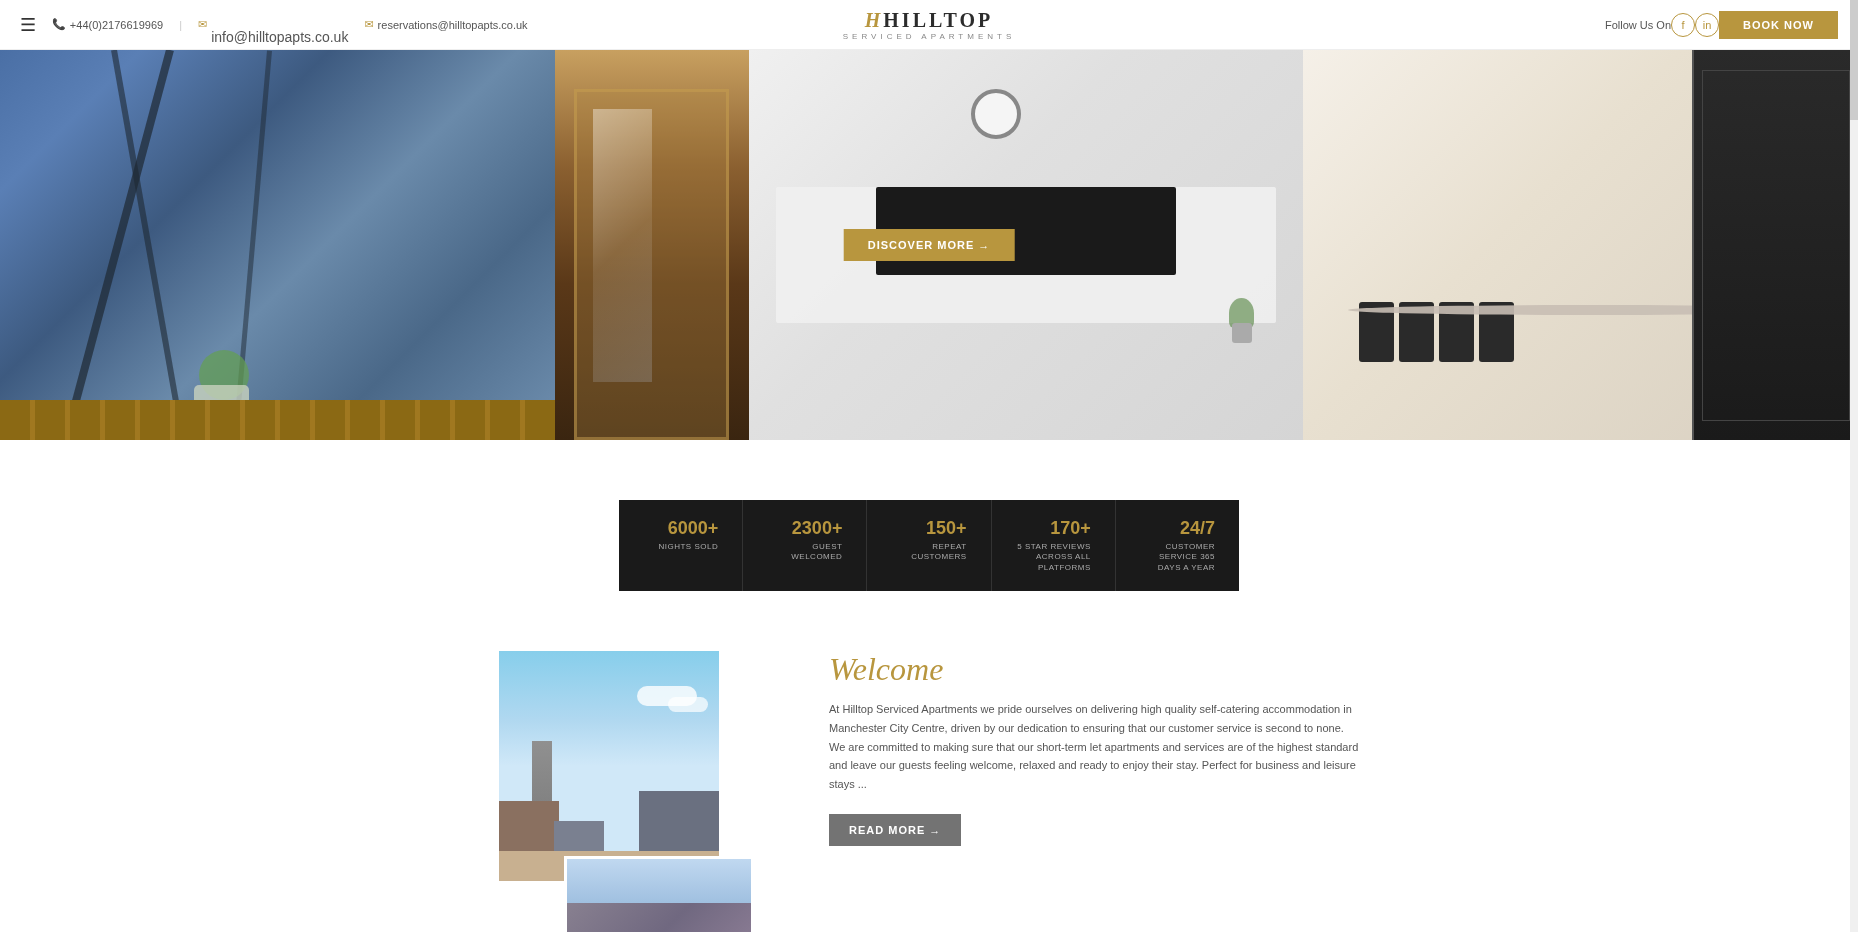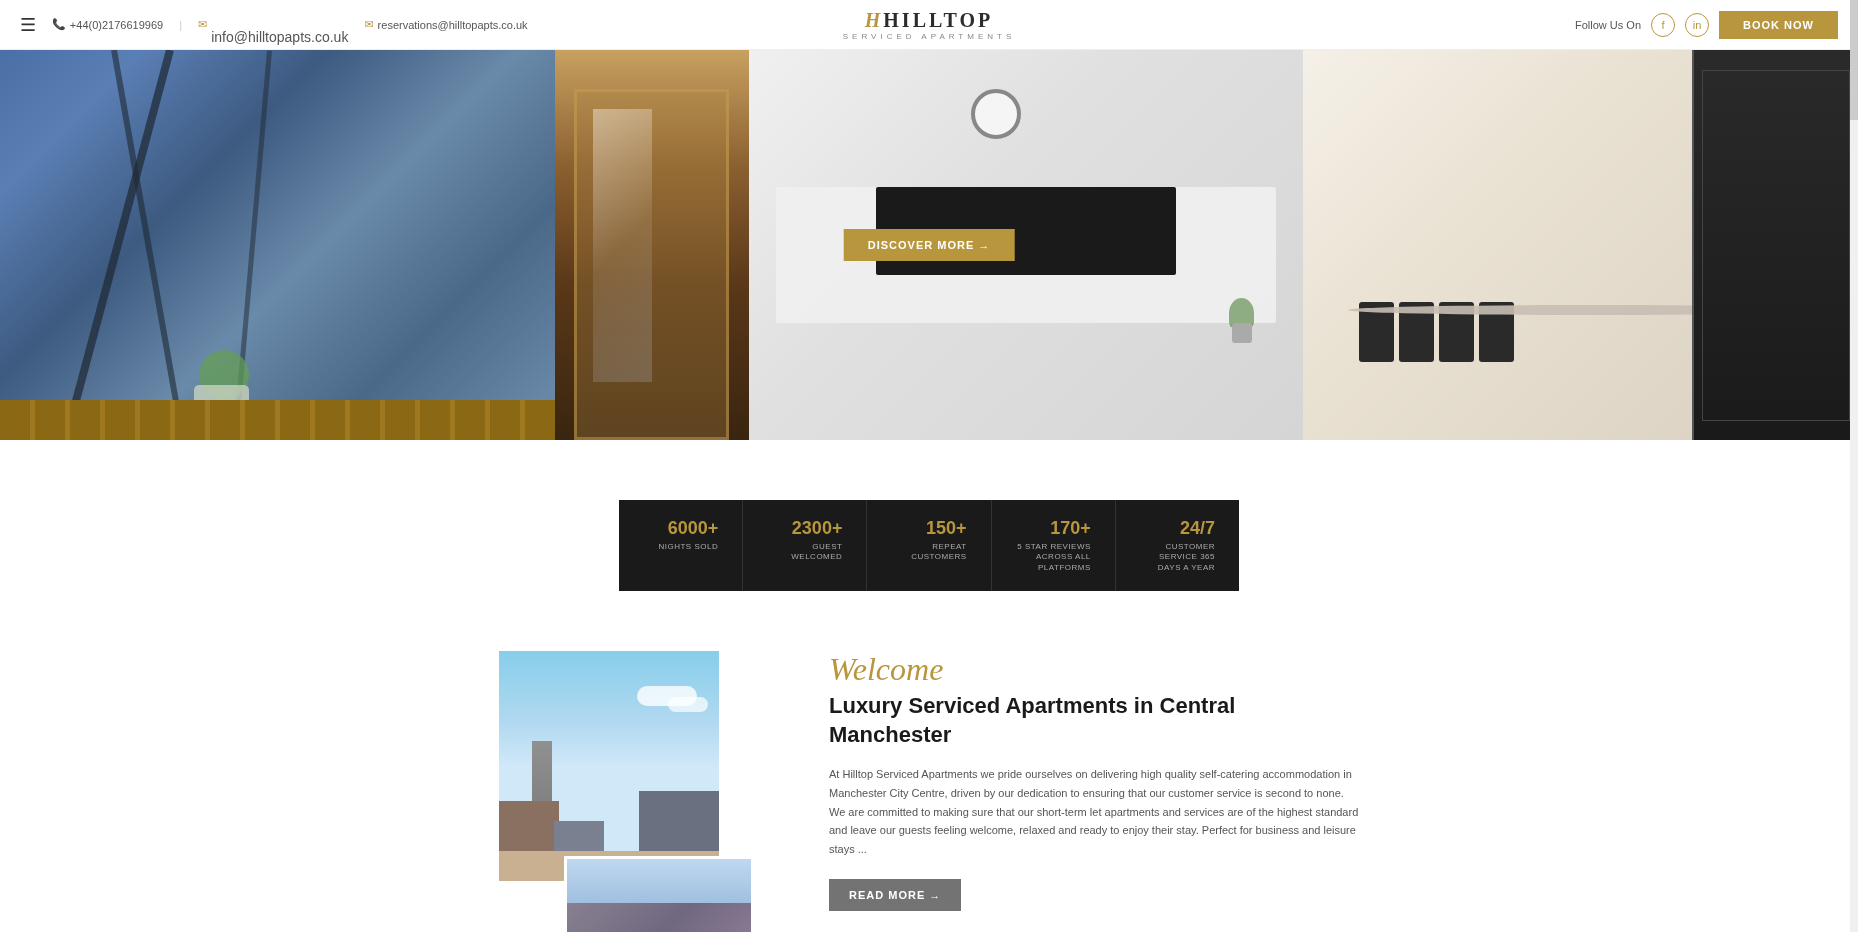--- a/index.html
+++ b/index.html
@@ -31,21 +31,20 @@
     }
     .header-center {
       position: absolute;
       left: 50%;
       transform: translateX(-50%);
       text-align: center;
     }
     .header-right {
       display: flex;
       align-items: center;
-      gap: 10px;
     }
     .follow-text { font-size: 11px; color: #555; }
     .social-icon {
       width: 24px;
       height: 24px;
       border-radius: 50%;
       border: 1px solid #b8963e;
       display: flex;
       align-items: center;
       justify-content: center;
@@ -181,21 +180,21 @@
       flex: 0 0 290px;
       position: relative;
     }
 
     .welcome-content { flex: 1; }
     .welcome-title-gold {
       font-size: 32px;
       color: #b8963e;
       font-style: italic;
       font-weight: normal;
-      margin-bottom: 4px;
+      margin-bottom: 12px;
     }
     .welcome-subtitle {
       font-size: 22px;
       color: #1a1a1a;
       font-weight: bold;
       line-height: 1.3;
       margin-bottom: 16px;
     }
     .welcome-text {
       font-size: 11px;
@@ -387,21 +386,20 @@
 
     <div style="width:190px;height:115px;position:relative;margin-top:-25px;margin-left:65px;overflow:hidden;border:3px solid #fff;z-index:2;">
       <div style="position:absolute;inset:0;background:linear-gradient(180deg,#c0d8f0 0%,#a0c0e0 40%,#8090a8 80%);"></div>
 
       <div style="position:absolute;bottom:0;left:0;right:0;height:60%;background:linear-gradient(135deg,#888090 0%,#706880 50%,#908098 100%);"></div>
     </div>
   </div>
 
   <div class="welcome-content">
     <h2 class="welcome-title-gold" style="font-family:Georgia,serif;">Welcome</h2>
-    <h3 class="welcome-subtitle">Luxury Serviced Apartments in Central Manchester</h3>
     <p class="welcome-text">At Hilltop Serviced Apartments we pride ourselves on delivering high quality self-catering accommodation in Manchester City Centre, driven by our dedication to ensuring that our customer service is second to none. We are committed to making sure that our short-term let apartments and services are of the highest standard and leave our guests feeling welcome, relaxed and ready to enjoy their stay. Perfect for business and leisure stays ...</p>
     <button class="read-more-btn">READ MORE →</button>
   </div>
 </section>
 
 <div class="scrollbar-track">
   <div class="scrollbar-thumb"></div>
 </div>
 
 </body></html>

